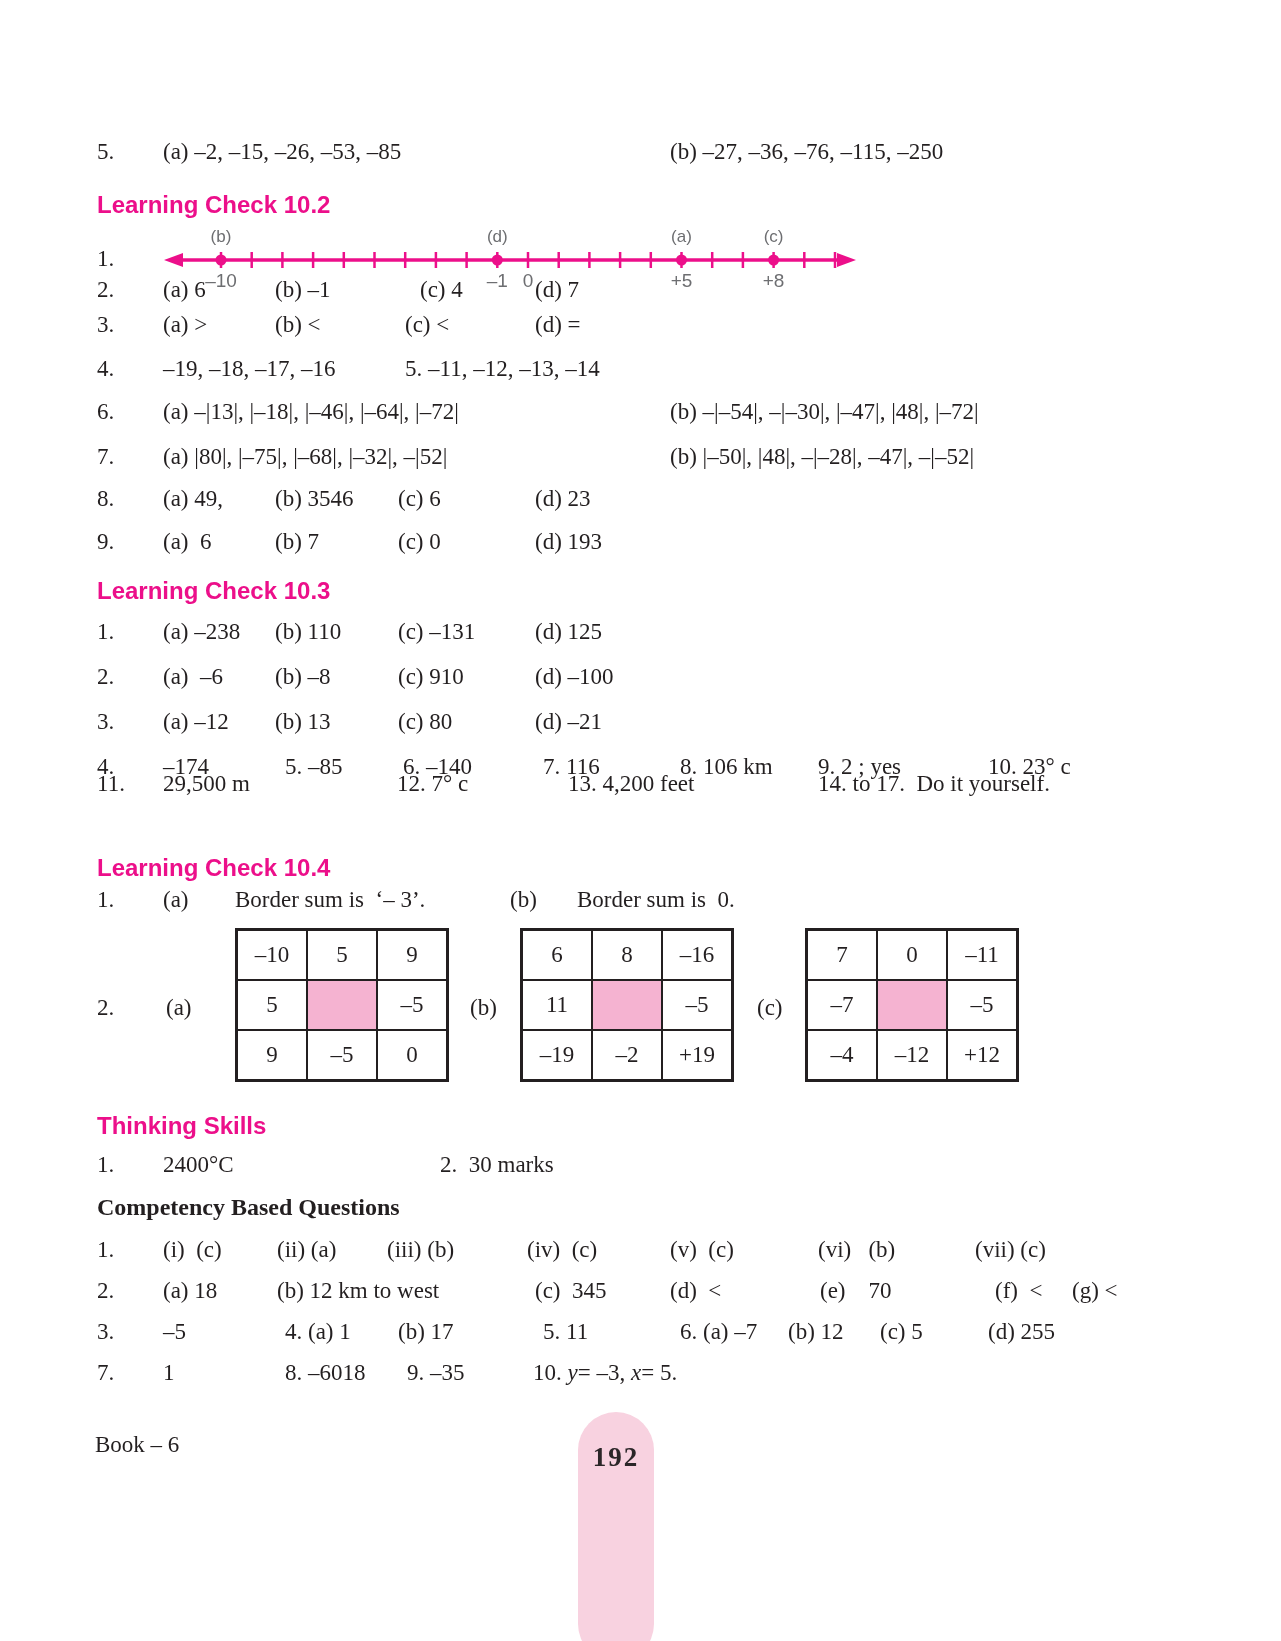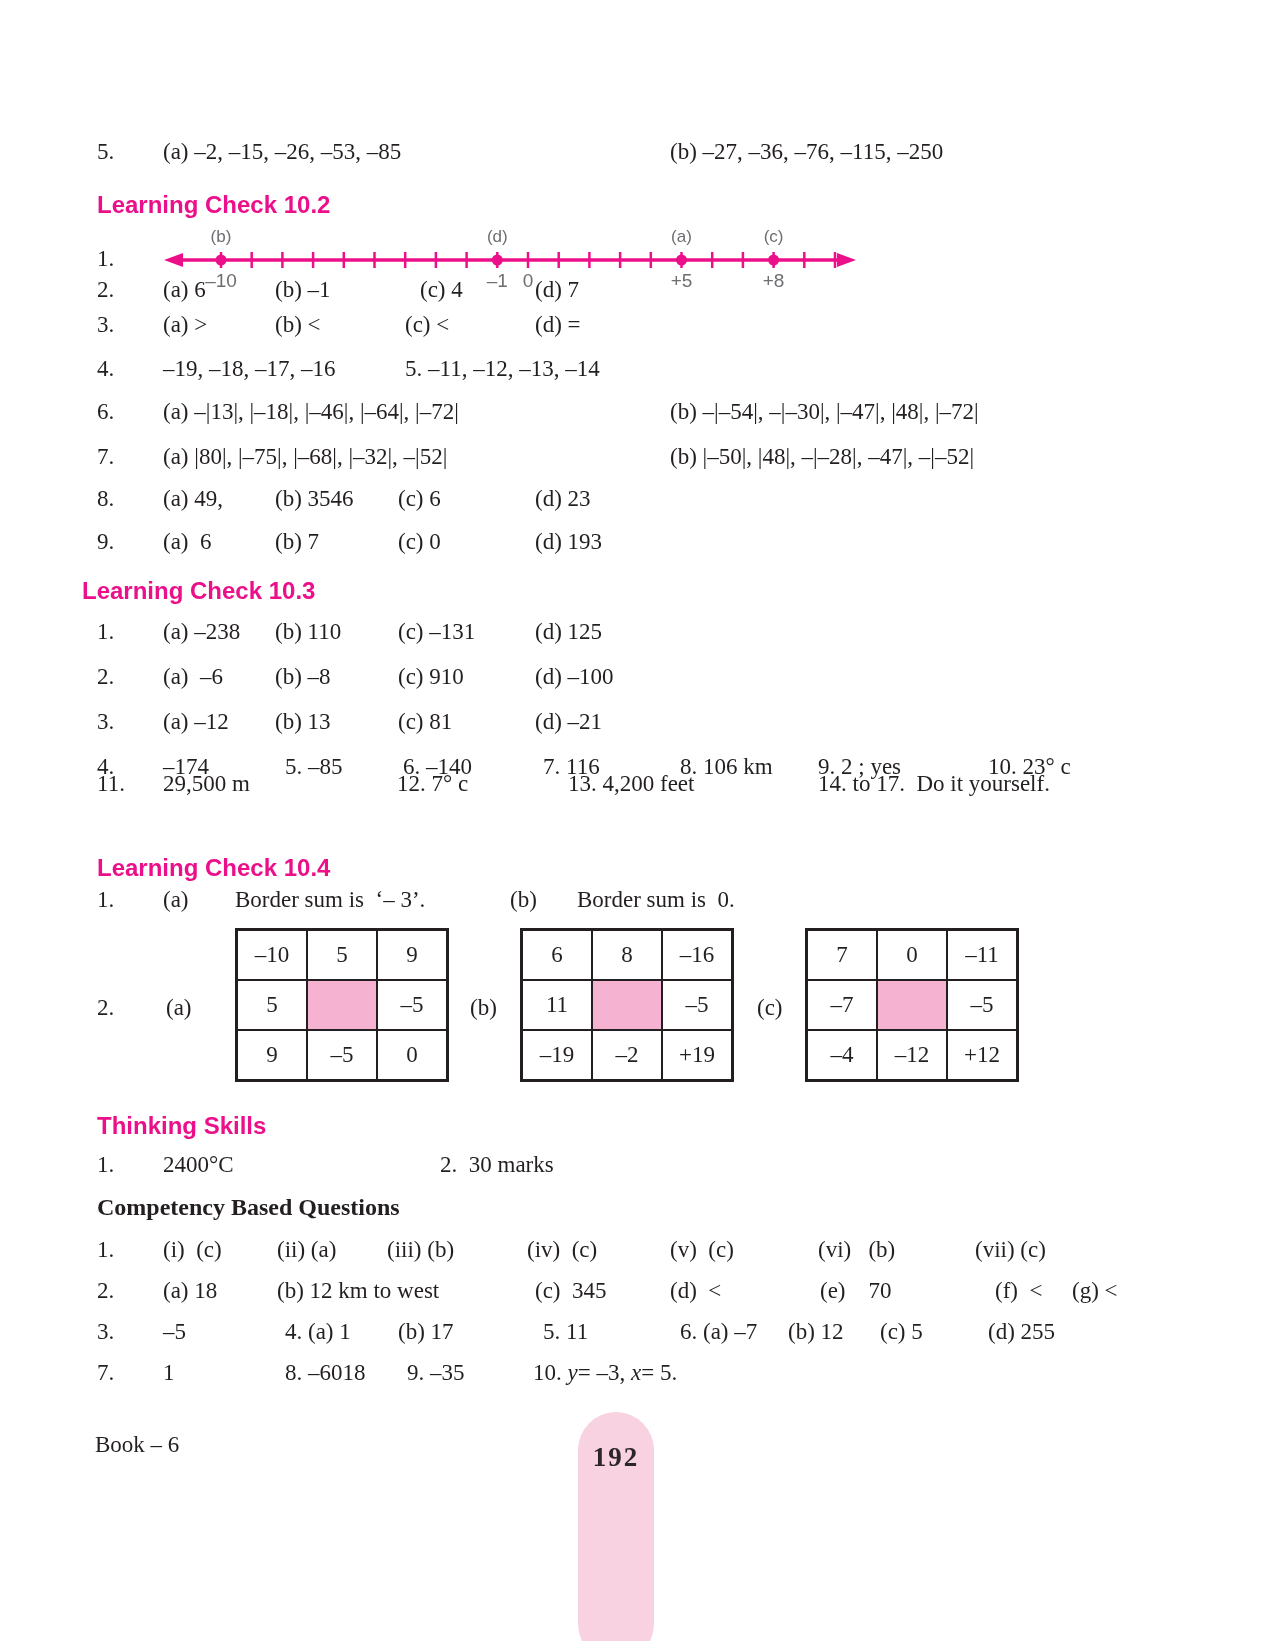--- a/index.html
+++ b/index.html
@@ -125,21 +125,21 @@
   </div>
 
   <div class="ln" style="top:529px">
     <span style="left:97px">9.</span>
     <span style="left:163px">(a)  6</span>
     <span style="left:275px">(b) 7</span>
     <span style="left:398px">(c) 0</span>
     <span style="left:535px">(d) 193</span>
   </div>
 
-  <div class="h" style="left:82px;top:577px">Learning Check 10.3</div>
+  <div class="h" style="left:97px;top:577px">Learning Check 10.3</div>
 
   <div class="ln" style="top:619px">
     <span style="left:97px">1.</span>
     <span style="left:163px">(a) –238</span>
     <span style="left:275px">(b) 110</span>
     <span style="left:398px">(c) –131</span>
     <span style="left:535px">(d) 125</span>
   </div>
 
   <div class="ln" style="top:664px">
@@ -147,21 +147,21 @@
     <span style="left:163px">(a)  –6</span>
     <span style="left:275px">(b) –8</span>
     <span style="left:398px">(c) 910</span>
     <span style="left:535px">(d) –100</span>
   </div>
 
   <div class="ln" style="top:709px">
     <span style="left:97px">3.</span>
     <span style="left:163px">(a) –12</span>
     <span style="left:275px">(b) 13</span>
-    <span style="left:398px">(c) 81</span>
+    <span style="left:398px">(c) 80</span>
     <span style="left:535px">(d) –21</span>
   </div>
 
   <div class="ln" style="top:754px">
     <span style="left:97px">4.</span>
     <span style="left:163px">–174</span>
     <span style="left:285px">5. –85</span>
     <span style="left:403px">6. –140</span>
     <span style="left:543px">7. 116</span>
     <span style="left:680px">8. 106 km</span>

